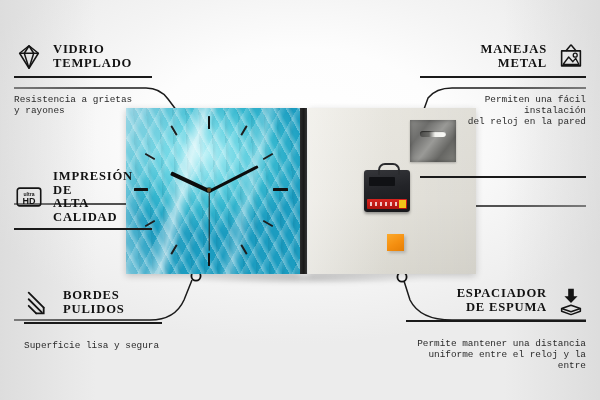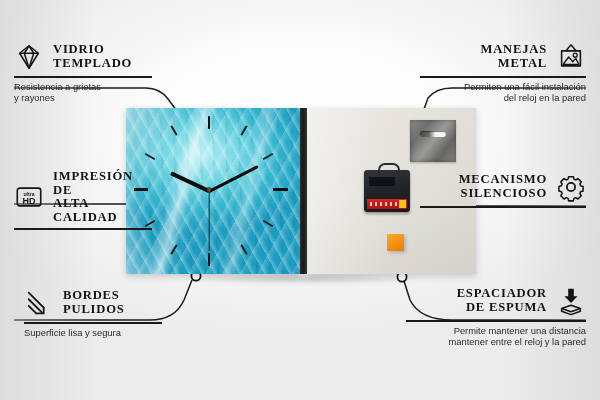--- a/index.html
+++ b/index.html
@@ -31,23 +31,23 @@
   .ttl{
     font-family:"Liberation Serif",serif;
     font-weight:700;font-size:12.6px;line-height:13.6px;
     letter-spacing:.8px;color:#121212;text-transform:uppercase;
     white-space:pre-line;
   }
   .feat.left .ttl{text-align:left;}
   .feat.right .ttl{text-align:right;}
   .rule{height:1.5px;background:#1a1a1a;margin-top:4px;}
   .desc{
-    font-family:Liberation Sans, sans-serif;
+    font-family:Liberation Mono, monospace;
     font-size:9.4px;line-height:11.4px;color:#2a2a2a;
-    margin-top:3px;white-space:pre-line;
+    margin-top:16px;white-space:pre-line;
   }
   .feat.right .desc{text-align:right;}
   .ico{width:30px;height:30px;flex:0 0 30px;display:block;}
   .ico svg{display:block;width:30px;height:30px;}
 
   
   #product{position:absolute;left:126px;top:108px;width:350px;height:168px;}
   .panel{position:absolute;top:0;height:166px;}
 
   
@@ -275,43 +275,33 @@
           <circle cx="20.5" cy="14" r="2.1" stroke-width="1.4"></circle>
         </svg>
       </span>
     </div>
     <div class="rule"></div>
     <div class="desc">Permiten una fácil instalación
 del reloj en la pared</div>
   </div>
 
   <div class="feat right" style="right:14px;top:172px;width:166px;">
-    <div class="hdr">
-      <span class="ttl">MECANISMO
-SILENCIOSO</span>
-      <span class="ico">
-        <svg viewBox="0 0 32 32" fill="none" stroke="#141414" stroke-width="1.9" stroke-linejoin="round">
-          <path d="M13.1 3.6 h5.8 l.8 3.1 2.2 .9 2.7-1.7 4.1 4.1 -1.7 2.7 .9 2.2 3.1 .8 v5.8 l-3.1 .8 -.9 2.2 1.7 2.7 -4.1 4.1 -2.7-1.7 -2.2 .9 -.8 3.1 h-5.8 l-.8-3.1 -2.2-.9 -2.7 1.7 -4.1-4.1 1.7-2.7 -.9-2.2 -3.1-.8 v-5.8 l3.1-.8 .9-2.2 -1.7-2.7 4.1-4.1 2.7 1.7 2.2-.9 z" transform="scale(0.86) translate(2.6,2.2)"></path>
-          <circle cx="16" cy="16" r="4.4" stroke-width="1.9"></circle>
-        </svg>
-      </span>
-    </div>
     <div class="rule"></div>
   </div>
 
   <div class="feat right" style="right:14px;top:286px;width:180px;">
     <div class="hdr">
       <span class="ttl">ESPACIADOR
 DE ESPUMA</span>
       <span class="ico">
         <svg viewBox="0 0 32 32" fill="none" stroke="#141414" stroke-width="1.6" stroke-linejoin="round">
           <path d="M13 3 h6 v8 h4 l-7 7 -7-7 h4 z" fill="#141414" stroke="none"></path>
           <path d="M16 20.5 L26 24 L16 27.5 L6 24 Z"></path>
           <path d="M6 24 v3 l10 3.5 10-3.5 v-3"></path>
         </svg>
       </span>
     </div>
     <div class="rule"></div>
     <div class="desc">Permite mantener una distancia
-mantener entre el reloj y la pared</div>
+uniforme entre el reloj y la entre</div>
   </div>
 
 </div>
 
 </body></html>

